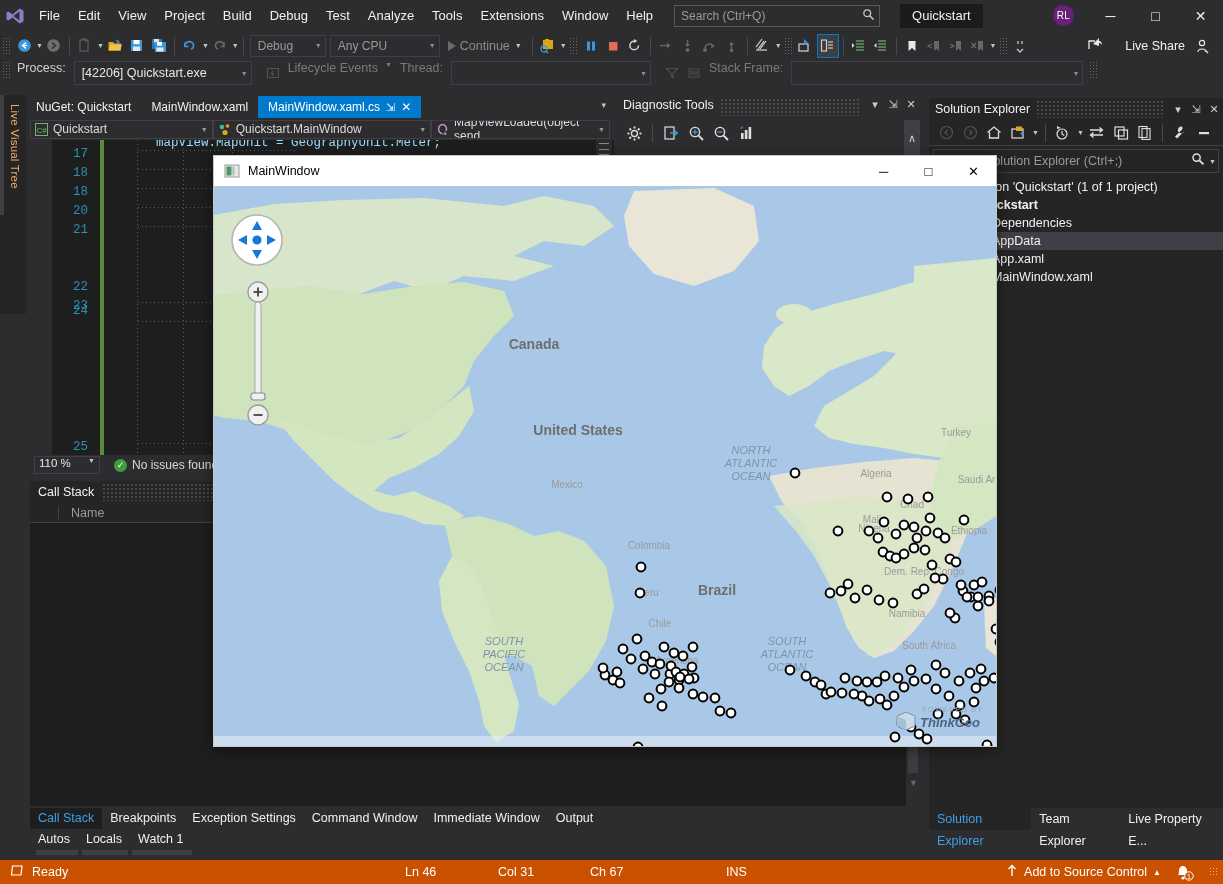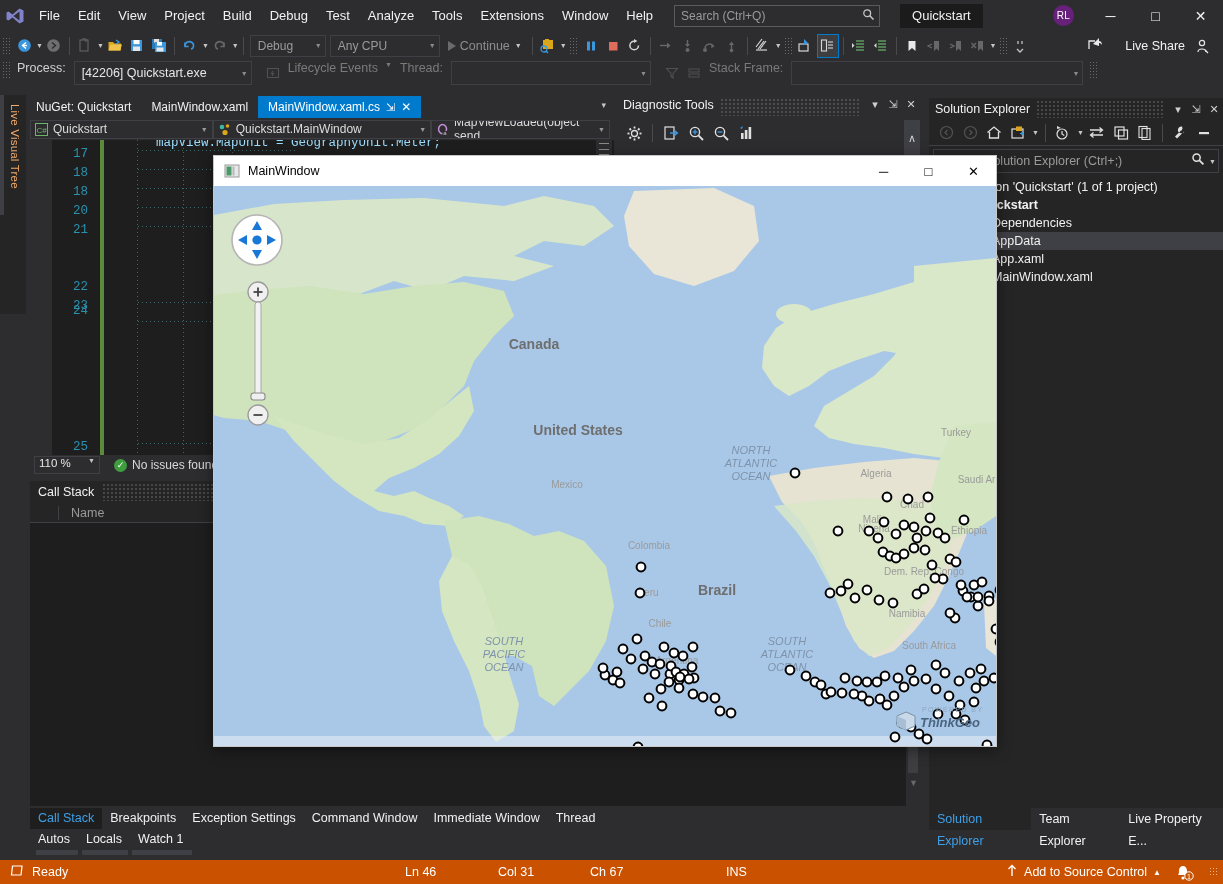--- a/index.html
+++ b/index.html
@@ -667,21 +667,21 @@
     </div>
   </div>
 
   <div class="bottomtabs">
     <div class="btrow">
       <div class="btab active">Call Stack</div>
       <div class="btab">Breakpoints</div>
       <div class="btab">Exception Settings</div>
       <div class="btab">Command Window</div>
       <div class="btab">Immediate Window</div>
-      <div class="btab">Thread</div>
+      <div class="btab">Output</div>
     </div>
     <div class="btrow">
       <div class="btab2">Autos</div>
       <div class="btab2">Locals</div>
       <div class="btab2">Watch 1</div>
     </div>
     <div style="display:flex;gap:4px;padding-left:6px">
       <div class="btab-underline" style="width:42px"></div>
       <div class="btab-underline" style="width:46px"></div>
       <div class="btab-underline" style="width:60px"></div>

